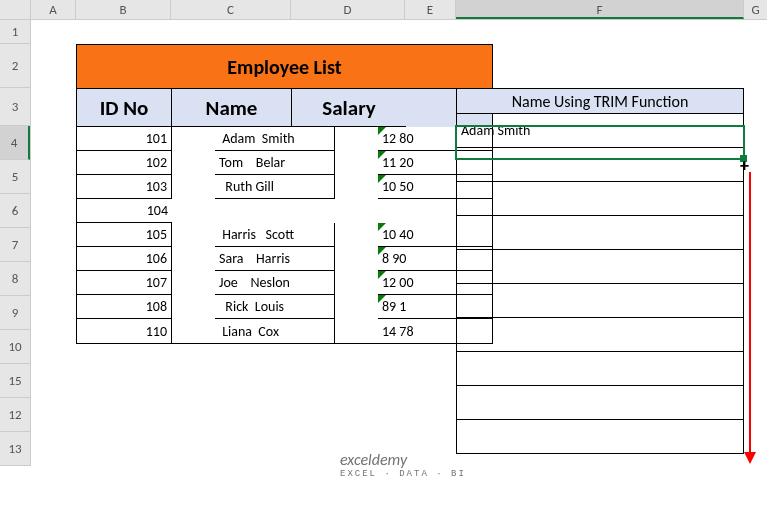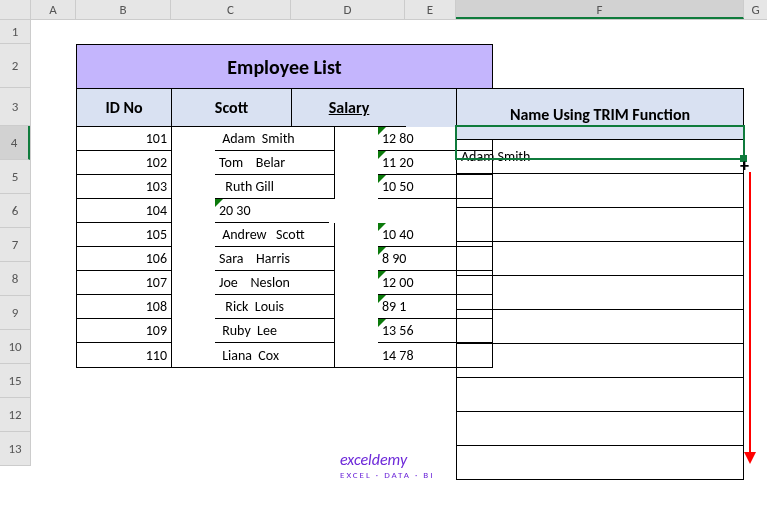--- a/index.html
+++ b/index.html
@@ -65,36 +65,36 @@
     left: 76px; 
     top: 44px;  
     border: 1px solid #000;
   }
   .employee-table .title {
     height: 44px;
     line-height: 44px;
     text-align: center;
     font-size: 20px;
     font-weight: bold;
-    background: #c4b5fd;
+    background: #f97316;
     border-bottom: 1px solid #000;
   }
   .employee-table .hdr {
     display: flex;
     height: 38px;
     background: #d9e1f2;
     font-weight: bold;
-    font-size: 16px;
+    font-size: 21px;
   }
   .employee-table .hdr div {
     border-right: 1px solid #000;
     border-bottom: 1px solid #000;
     display: flex; align-items: center; justify-content: center;
   }
-  .employee-table .hdr div:last-child { border-right: none; text-decoration: underline; }
+  .employee-table .hdr div:last-child { border-right: none; }
 
   .employee-table .row {
     display: flex;
     height: 24px;
     gap: 43px;
   }
   .employee-table .row div {
     border-right: 1px solid #000;
     border-bottom: 1px solid #000;
     padding: 0 4px;
@@ -119,23 +119,23 @@
   }
 
   
   .trim-col {
     position: absolute;
     left: 456px; 
     top: 88px;   
     width: 288px;
   }
   .trim-head {
-    height: 52px;
+    height: 26px;
     background: #d9e1f2;
-    font-weight: bold;
+    font-weight: normal;
     font-size: 16px;
     display: flex; align-items:center; justify-content:center;
     border: 1px solid #000;
   }
   .trim-cell {
     height: 34px;
     border-left: 1px solid #000;
     border-right: 1px solid #000;
     border-bottom: 1px solid #000;
     display: flex; align-items: center;
@@ -193,25 +193,25 @@
   .rowsel {
     background: #d2d2d2 !important;
     border-right: 2px solid #0f7b3c !important;
     color: #0f7b3c;
   }
 
   .watermark {
     position: absolute;
     left: 340px; top: 450px;
     font-size: 16px;
-    color: #6d28d9;
+    color: #737373;
     font-style: italic;
     pointer-events: none;
   }
-  .watermark .sub { font-size: 9px; font-style: normal; letter-spacing: 2px; display:block; text-align:center;}
+  .watermark .sub { font-size: 9px; font-style: normal; letter-spacing: 2px; display:block; text-align:center;font-family:Liberation Mono, monospace;}
 </style>
 </head>
 <body>
 
 <div class="sheet">
 
   <div class="colheads">
     <div class="cA"></div>
     <div style="width:45px">A</div>
     <div style="width:95px">B</div>
@@ -237,69 +237,63 @@
     <div style="height:34px">12</div>
     <div style="height:34px">13</div>
   </div>
 
   <div class="grid" style="width:737px;height:491px;"></div>
 
   <div class="employee-table">
     <div class="title">Employee List</div>
     <div class="hdr">
       <div class="id-col" style="justify-content:center">ID No</div>
-      <div class="name-col" style="justify-content:center">Scott</div>
+      <div class="name-col" style="justify-content:center">Name</div>
       <div class="sal-col" style="justify-content:center">Salary</div>
     </div>
     <div id="emp-rows">
         <div class="row">
           <div class="id-col">101</div>
           <div class="name-col"> Adam  Smith</div>
           <div class="sal-col green-tri">12 80</div>
         </div>
         <div class="row">
           <div class="id-col">102</div>
           <div class="name-col">Tom    Belar</div>
           <div class="sal-col green-tri">11 20</div>
         </div>
         <div class="row">
           <div class="id-col">103</div>
           <div class="name-col">  Ruth Gill</div>
           <div class="sal-col green-tri">10 50</div>
         </div>
         <div class="row">
           <div class="id-col">104</div>
-          <div class="sal-col green-tri">20 30</div>
         </div>
         <div class="row">
           <div class="id-col">105</div>
-          <div class="name-col"> Andrew   Scott</div>
+          <div class="name-col"> Harris   Scott</div>
           <div class="sal-col green-tri">10 40</div>
         </div>
         <div class="row">
           <div class="id-col">106</div>
           <div class="name-col">Sara    Harris</div>
           <div class="sal-col green-tri">8 90</div>
         </div>
         <div class="row">
           <div class="id-col">107</div>
           <div class="name-col">Joe    Neslon</div>
           <div class="sal-col green-tri">12 00</div>
         </div>
         <div class="row">
           <div class="id-col">108</div>
           <div class="name-col">  Rick  Louis</div>
           <div class="sal-col green-tri">89 1</div>
         </div>
         <div class="row">
-          <div class="id-col">109</div>
-          <div class="name-col"> Ruby  Lee</div>
-          <div class="sal-col green-tri">13 56</div>
-        </div>
-        <div class="row">
           <div class="id-col">110</div>
           <div class="name-col"> Liana  Cox</div>
           <div class="sal-col">14 78</div>
         </div>
       </div>
   </div>
 
   <div class="trim-col">
     <div class="trim-head">Name Using TRIM Function</div>
     <div class="trim-cell">Adam Smith</div>

